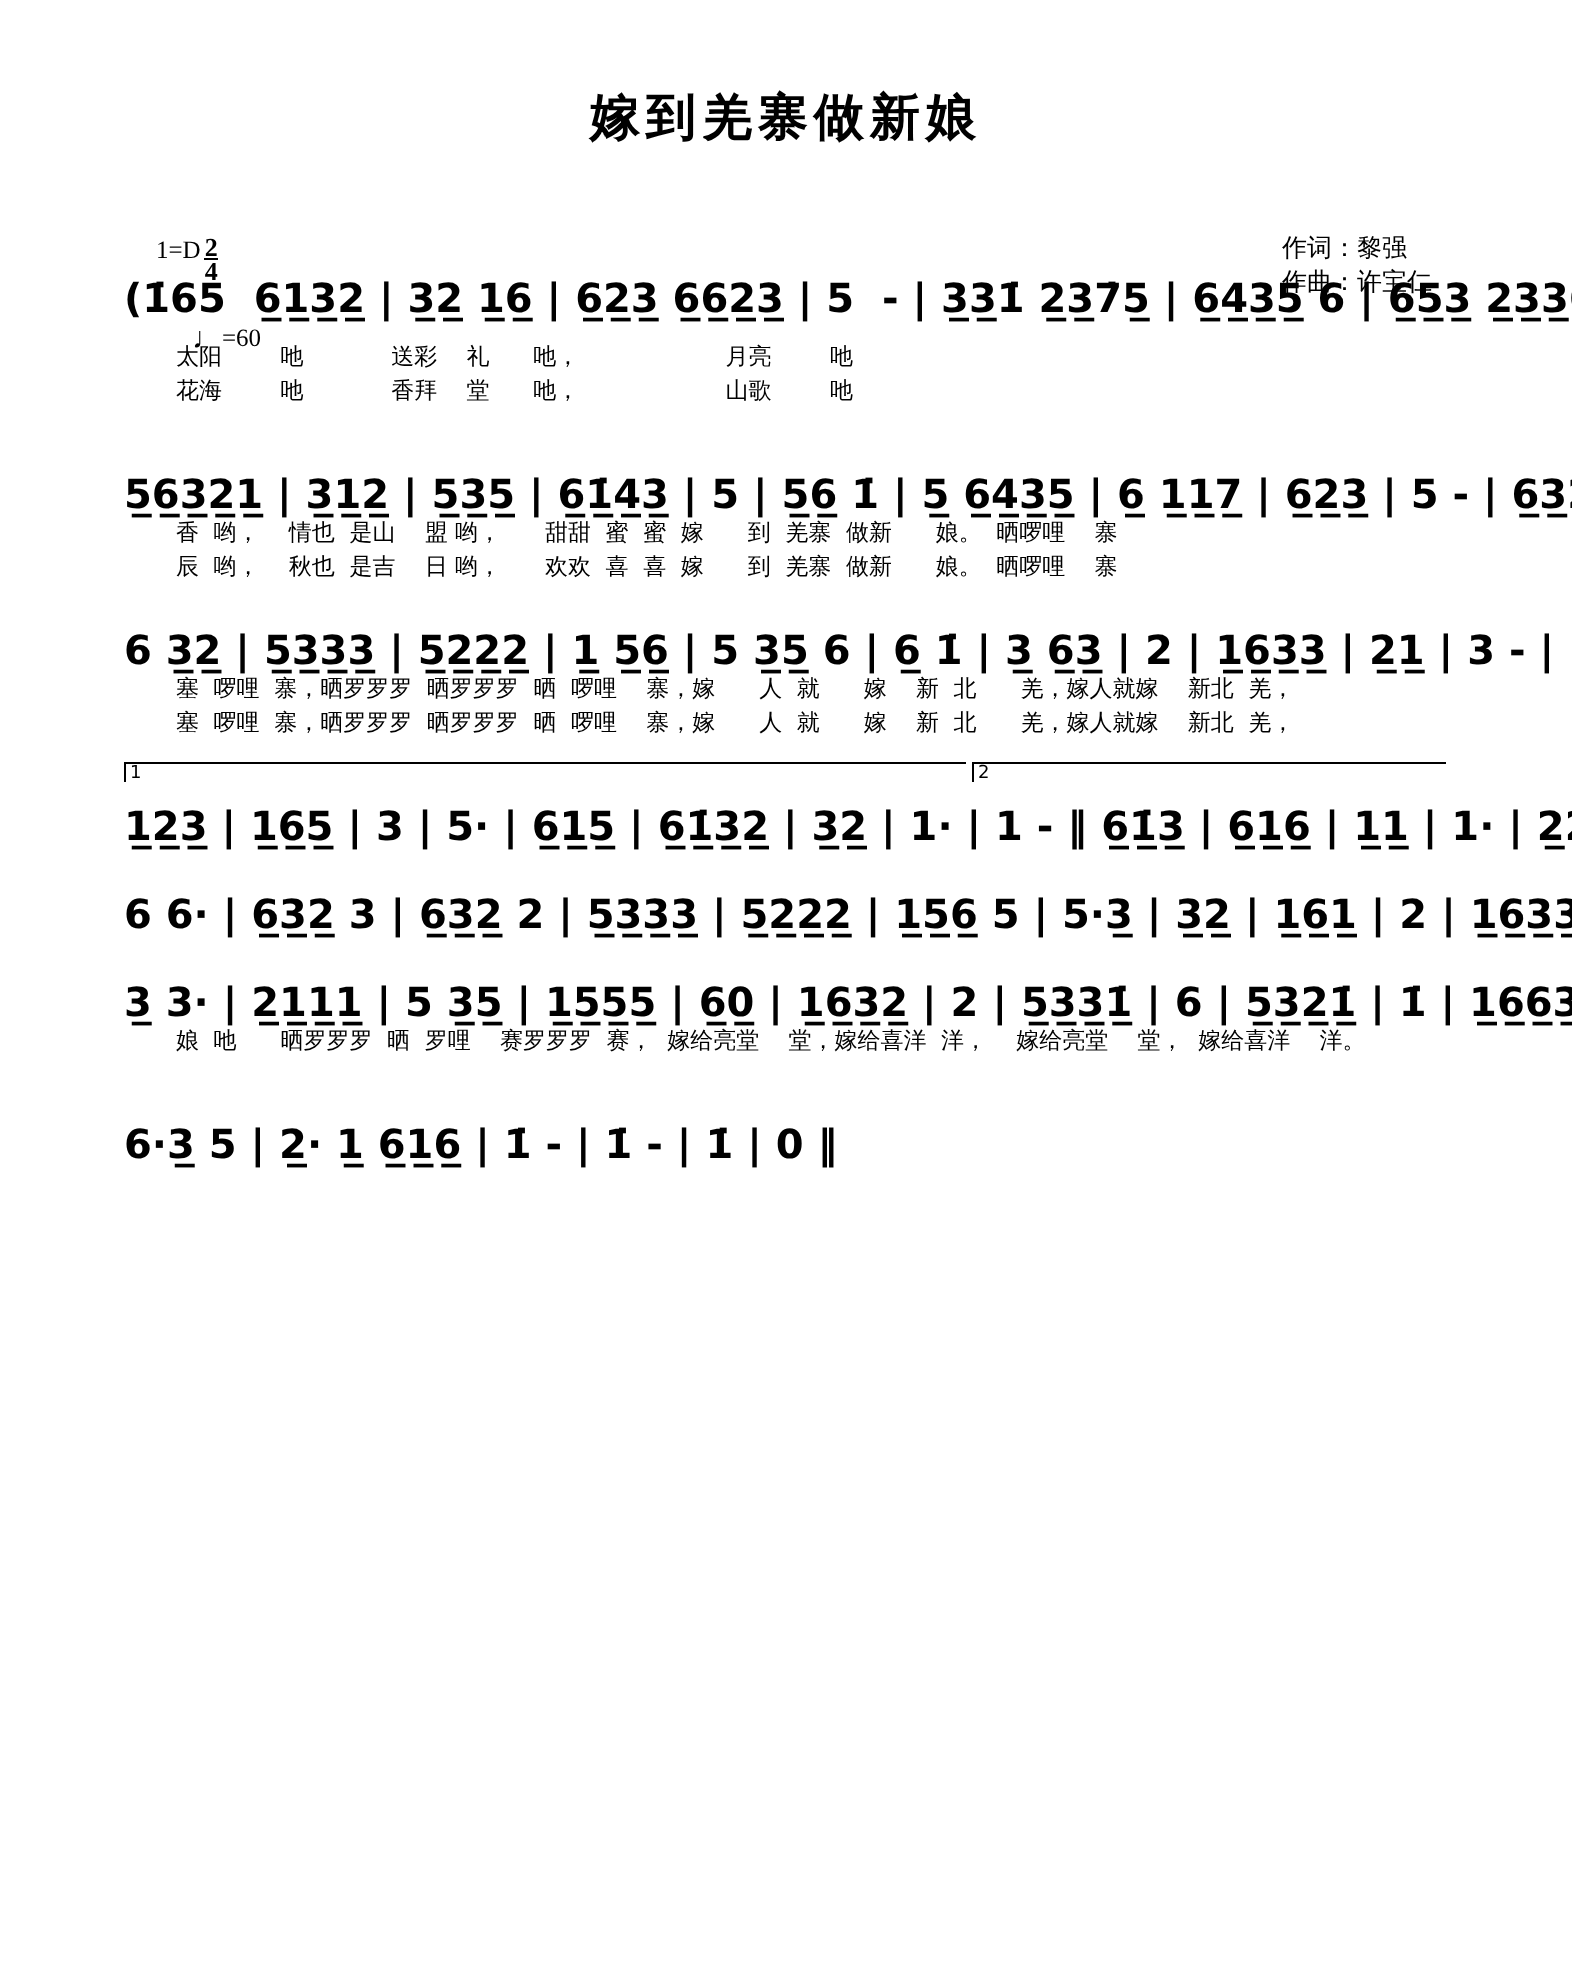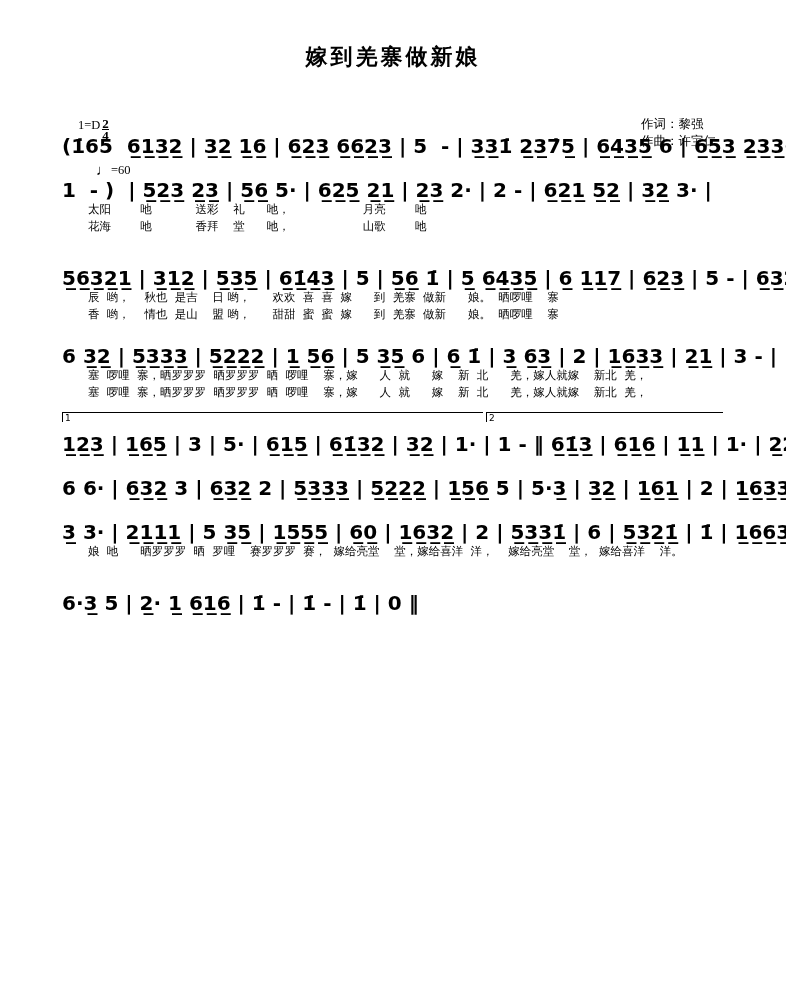--- a/index.html
+++ b/index.html
@@ -15,21 +15,21 @@
     position: relative;
     overflow: hidden;
   }
   .sheet {
     position: relative;
     width: 786px;
     height: 985px;
   }
   .title {
     text-align: center;
-    font-size: 22px;
+    font-size: 25px;
     font-weight: bold;
     letter-spacing: 3px;
     margin-top: 42px;
     font-family: "DejaVu Sans", sans-serif;
   }
   .credits {
     position: absolute;
     right: 70px;
     top: 73px;
     font-size: 12.5px;
@@ -144,32 +144,31 @@
   </div>
 
   <div style="height:52px"></div>
 
   <div class="system">
     <div class="notes-row">(1̇65  6̲1̲3̲2̲ | 3̲2̲ 1̲6̲ | 6̲2̲3̲ 6̲6̲2̲3̲ | 5  - | 3̲3̲1̇ 2̲3̲7̇5̲ | 6̲4̲3̲5̲ 6 | 6̲5̲3̲ 2̲3̲3̲6̲ |</div>
   </div>
   <div class="gap"></div>
 
   <div class="system">
-    <div class="notes-row">1  - )  | 5̲2̲3̲ 2̲3̲ | 5̲6̲ 5· | 6̲2̲5̲ 2̲1̲ | 2̲3̲ 2· | 2 - | 6̲2̲1̲ 5̲2̲ | 3̲2̲ 3· |</div>
     <div class="lyr-row">太阳        吔            送彩    礼      吔，                    月亮        吔</div>
     <div class="lyr-row">花海        吔            香拜    堂      吔，                    山歌        吔</div>
   </div>
   <div class="gap"></div>
 
   <div class="gap"></div>
 
   <div class="system">
     <div class="notes-row">5̲6̲3̲2̲1̲ | 3̲1̲2̲ | 5̲3̲5̲ | 6̲1̲̇4̲3̲ | 5 | 5̲6̲ 1̇ | 5̲ 6̲4̲3̲5̲ | 6̲ 1̲1̲7̲ | 6̲2̲3̲ | 5 - | 6̲3̲2̲ | 3 |</div>
+    <div class="lyr-row">香  哟，    情也  是山    盟 哟，      甜甜  蜜  蜜  嫁      到  羌寨  做新      娘。  晒啰哩    寨</div>
     <div class="lyr-row">辰  哟，    秋也  是吉    日 哟，      欢欢  喜  喜  嫁      到  羌寨  做新      娘。  晒啰哩    寨</div>
-    <div class="lyr-row">香  哟，    情也  是山    盟 哟，      甜甜  蜜  蜜  嫁      到  羌寨  做新      娘。  晒啰哩    寨</div>
   </div>
   <div class="gap"></div>
 
   <div class="system">
     <div class="notes-row">6 3̲2̲ | 5̲3̲3̲3̲ | 5̲2̲2̲2̲ | 1̲ 5̲6̲ | 5 3̲5̲ 6 | 6̲ 1̇ | 3̲ 6̲3̲ | 2 | 1̲6̲3̲3̲ | 2̲1̲ | 3 - |</div>
     <div class="lyr-row">塞  啰哩  寨，晒罗罗罗  晒罗罗罗  晒  啰哩    寨，嫁      人  就      嫁    新  北      羌，嫁人就嫁    新北  羌，</div>
     <div class="lyr-row">塞  啰哩  寨，晒罗罗罗  晒罗罗罗  晒  啰哩    寨，嫁      人  就      嫁    新  北      羌，嫁人就嫁    新北  羌，</div>
   </div>
   <div class="gap"></div>
 

